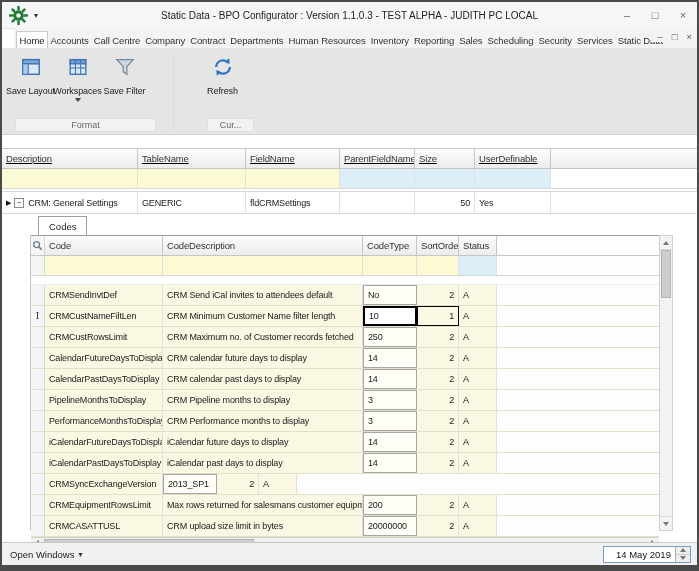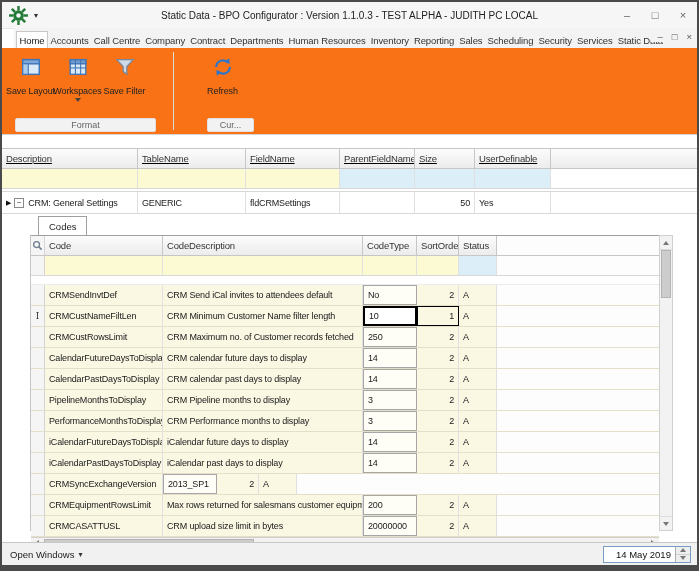--- a/index.html
+++ b/index.html
@@ -19,21 +19,21 @@
     font-size:11px;color:#666;}
 
   
   .tabrow{top:26px;left:12px;right:0;height:20px;background:#f3f3f3;display:flex;align-items:flex-end;
     padding:0 2px;overflow:hidden;}
   .tab{flex-shrink:0;font-size:9.5px;letter-spacing:-0.1px;color:#333;padding:3px 2.5px 2px;white-space:nowrap;}
   .tab.active{background:#fff;border:1px solid #c9c9c9;border-bottom:none;color:#1a1a1a;}
   .mdi-btns{position:absolute;right:5px;top:3px;display:flex;gap:9px;font-size:9.5px;color:#555;background:#f3f3f3;padding-left:6px;}
 
   
-  .ribbon{top:46px;left:0;right:0;height:86px;background:#f97316;border-bottom:1px solid #d4d4d4;
+  .ribbon{top:46px;left:0;right:0;height:86px;background:#e5e5e5;border-bottom:1px solid #d4d4d4;
     display:flex;align-items:stretch;padding:0 2px;gap:20px;}
   .ribbon-group{display:flex;flex-direction:column;align-items:center;justify-content:space-between;
     padding:3px 3px 2px;}
   .group-buttons{display:flex;align-items:flex-start;}
   .big-btn{width:47px;display:flex;flex-direction:column;align-items:center;padding-top:5px;}
   .big-btn .lbl{font-size:9px;letter-spacing:-0.1px;color:#222;margin-top:4px;white-space:nowrap;}
   .dd-caret{width:0;height:0;border-left:3px solid transparent;border-right:3px solid transparent;
     border-top:4px solid #444;margin-top:2px;}
   .grp-caption{width:100%;box-sizing:border-box;text-align:center;font-size:9px;color:#666;
     border:1px solid #e0e0e0;background:#f2f2f2;height:14px;line-height:12px;border-radius:2px;margin-left:16px;}

